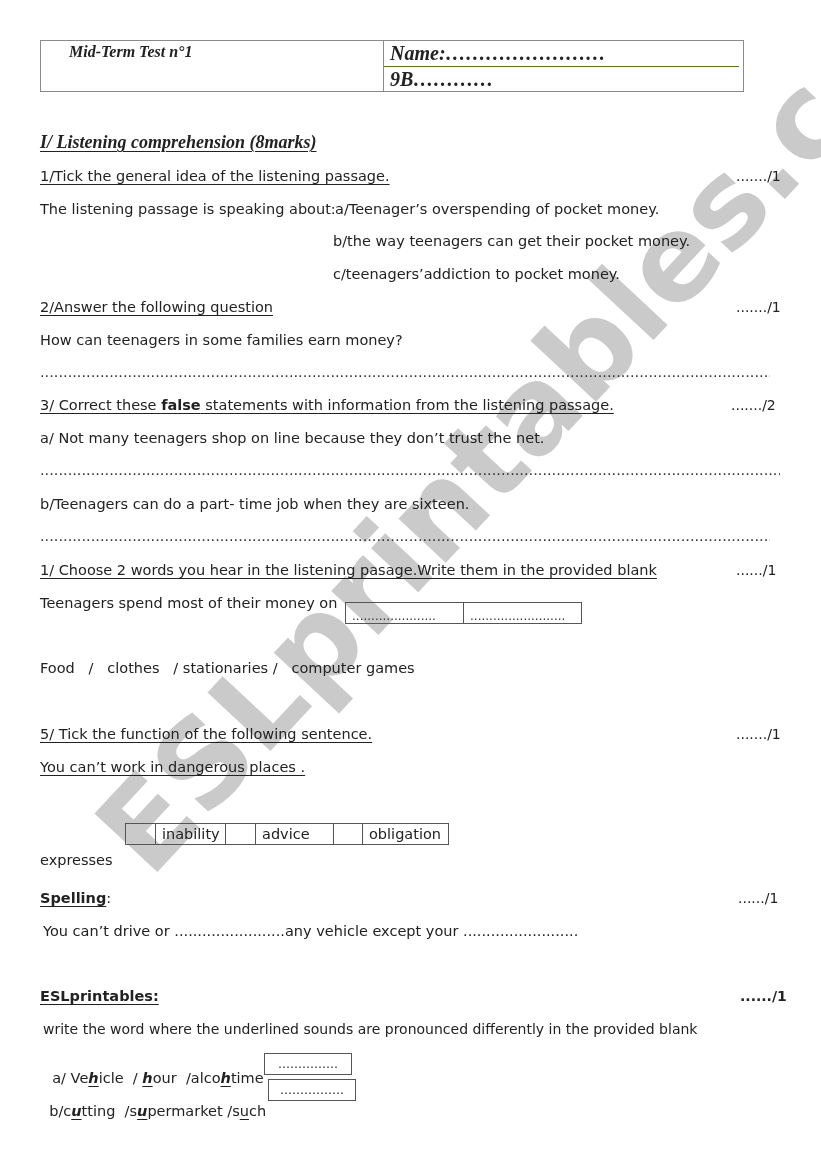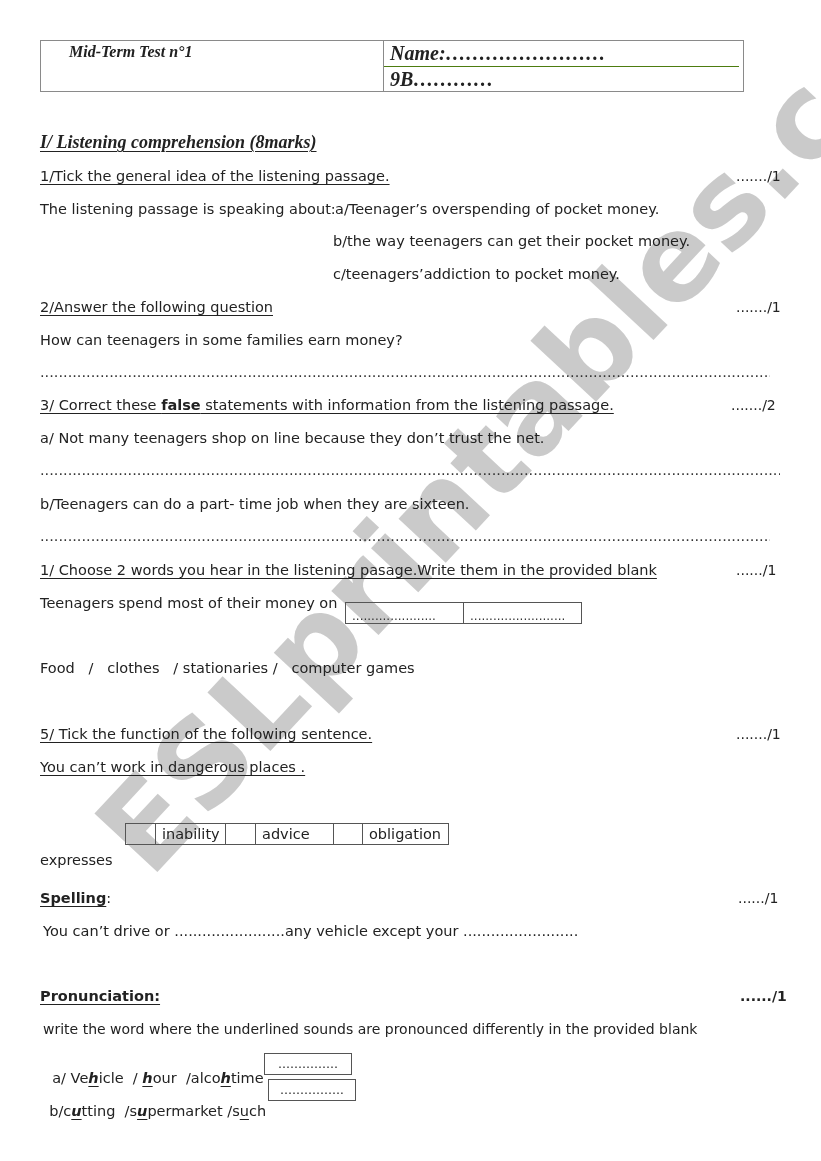--- a/index.html
+++ b/index.html
@@ -93,21 +93,21 @@
   <div class="cell" style="left:208px; width:29px;"></div>
   <div class="cell" style="left:237px; width:85px;">obligation</div>
 </div>
 
 <div class="abs" style="left:40px; top:890px;">
   <b class="u">Spelling</b><span>:</span>
 </div>
 <div class="abs score" style="left:738px; top:890px;">....../1</div>
 <div class="abs" style="left:43px; top:923px;">You can’t drive or ........................any vehicle except your .........................</div>
 
-<div class="abs u" style="left:40px; top:988px; font-weight:bold;">Pronunciation:</div>
+<div class="abs u" style="left:40px; top:988px; font-weight:bold;">ESLprintables:</div>
 <div class="abs score" style="left:740px; top:988px; font-weight:bold;">....../1</div>
 <div class="abs" style="left:43px; top:1021px; font-size:14px;text-align:center;">write the word where the underlined sounds are pronounced differently in the provided blank</div>
 
 <div class="abs" style="left:43px; top:1054px; white-space:pre;">
   <span>a/ Ve</span><b><i class="u">h</i></b><span>icle  / </span><b><i class="u">h</i></b><span>our  /alco</span><b><i class="u">h</i></b><span>time</span>
 </div>
 <div class="box" style="left:264px; top:1053px; width:88px; height:22px; display:flex; align-items:center; justify-content:center; font-size:12px;">……………</div>
 
 <div class="abs" style="left:40px; top:1087px; white-space:pre;">
   <span>b/c</span><b><i class="u">u</i></b><span>tting  /s</span><b><i class="u">u</i></b><span>permarket /s</span><span class="u">u</span><span>ch</span>

